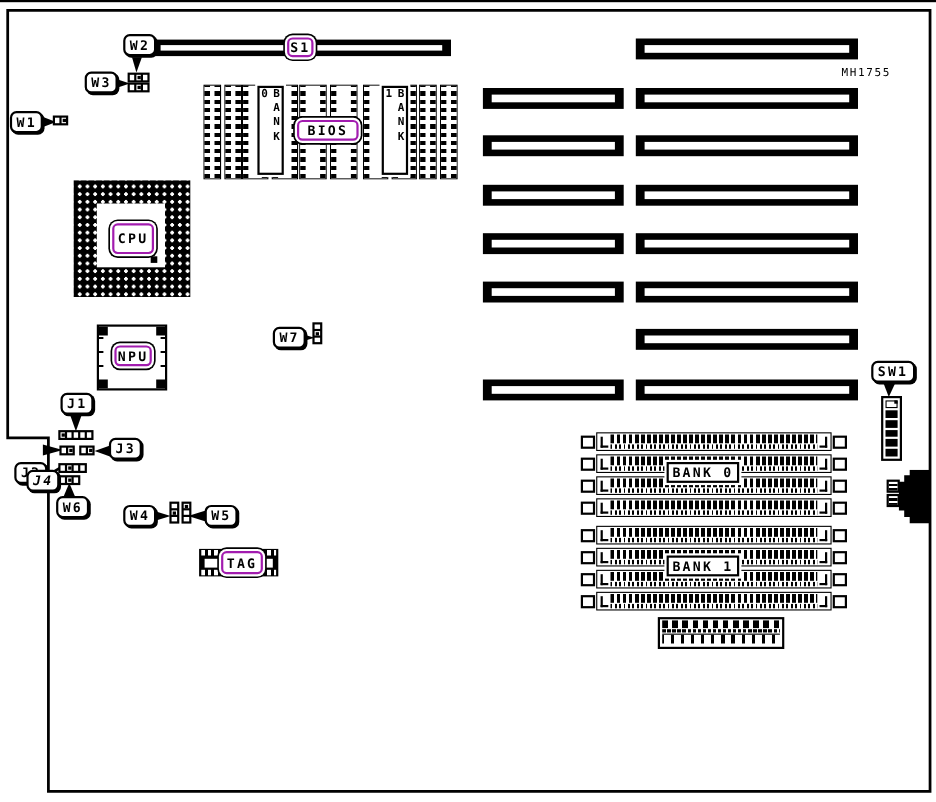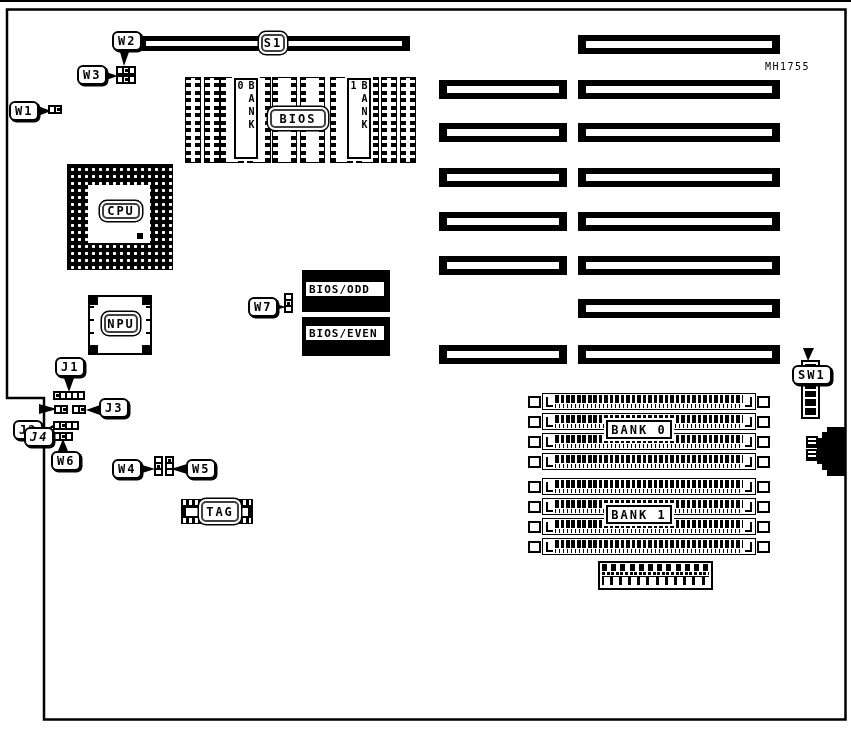--- a/index.html
+++ b/index.html
@@ -17,21 +17,21 @@
   
   .callout {
     position:absolute; z-index:6; background:#fff; border:2px solid #000;
     border-radius:6px; padding:1px 4px; min-width:25px; height:20px;
     display:flex; align-items:center; justify-content:center;
     font-size:12px; font-weight:bold; letter-spacing:2px;
     box-shadow:1.5px 1.5px 0 #000;
   }
   
   .chip-label {
-    position:absolute; z-index:5; background:#fff; border:2px solid #404040;
+    position:absolute; z-index:5; background:#fff; border:2px solid #a21caf;
     border-radius:5px; display:flex; align-items:center; justify-content:center;
     font-size:12px; font-weight:bold; letter-spacing:2px;
     box-shadow:0 0 0 2px #fff, 0 0 0 3.5px #000;
   }
   .plain-label {
     position:absolute; z-index:5; background:#fff; border:2px solid #000;
     display:flex; align-items:center; justify-content:center;
     font-size:12px; font-weight:bold; letter-spacing:2px;
     box-shadow:0 0 0 2px #fff;
   }
@@ -234,38 +234,32 @@
       </span>
   </div>
   <div class="vlabel" style="left:234px; top:78px; width:24px; height:81px;">BANK 0</div>
   <div class="vlabel" style="left:347px; top:78px; width:24px; height:81px;">BANK 1</div>
   <div class="chip-label" style="left:270px; top:109px; width:56px; height:19px;">BIOS</div>
 
   <div class="abs cpu-socket">
     <div class="cpu-center"></div>
     <div class="cpu-dot"></div>
   </div>
-  <div class="chip-label" style="left:102px; top:203px; width:38px; height:16px;">CPU</div>
+  <div class="chip-label" style="left:102px; top:203px; width:38px; height:28px;">CPU</div>
 
   <div class="abs npu-socket">
     <span class="npu-corner" style="left:0; top:0;"></span>
     <span class="npu-corner" style="right:0; top:0;"></span>
     <span class="npu-corner" style="left:0; bottom:0;"></span>
     <span class="npu-corner" style="right:0; bottom:0;"></span>
     <span class="npu-ticks-l"></span>
     <span class="npu-ticks-r"></span>
   </div>
   <div class="chip-label" style="left:104px; top:314px; width:34px; height:19px;">NPU</div>
 
-  <div class="bios-chip" style="left:302px; top:270px; width:88px; height:42px;">
-    <div class="bios-band" style="top:12px;">BIOS/ODD</div>
-  </div>
-  <div class="bios-chip" style="left:302px; top:317px; width:88px; height:39px;">
-    <div class="bios-band" style="top:9px;">BIOS/EVEN</div>
-  </div>
   <div class="callout" style="left:248px; top:297px;">W7</div>
   <div class="jblock vert" style="left:284px; top:293px;">
       <span class="cell"></span>
       <span class="cell dot"></span>
       <span class="cell"></span>
     </div>
 
   <div class="slot seg-right" style="top:35px;"></div>
   <div class="slot seg-left" style="top:80px;"></div>
   <div class="slot seg-right" style="top:80px;"></div>
@@ -276,21 +270,21 @@
   <div class="slot seg-left" style="top:212px;"></div>
   <div class="slot seg-right" style="top:212px;"></div>
   <div class="slot seg-left" style="top:256px;"></div>
   <div class="slot seg-right" style="top:256px;"></div>
   <div class="slot seg-right" style="top:299px;"></div>
   <div class="slot seg-left" style="top:345px;"></div>
   <div class="slot seg-right" style="top:345px;"></div>
 
   <div class="part-number">MH1755</div>
 
-  <div class="callout" style="left:792px; top:328px;margin-top:37px;">SW1</div>
+  <div class="callout" style="left:792px; top:328px;">SW1</div>
   <div class="abs dip">
     <span class="pos off"></span>
     <span class="pos"></span>
     <span class="pos"></span>
     <span class="pos"></span>
     <span class="pos"></span>
     <span class="pos"></span>
   </div>
 
   <div class="abs kbd">

